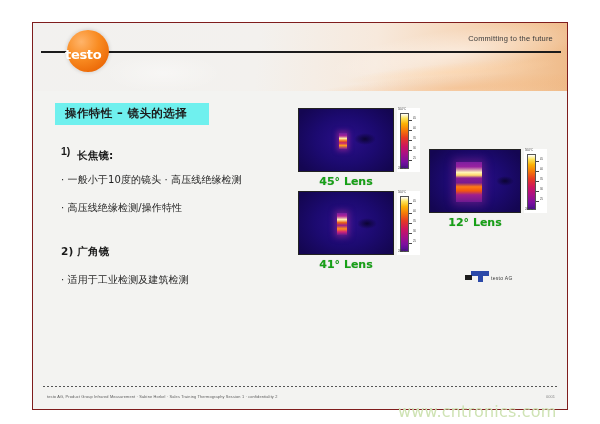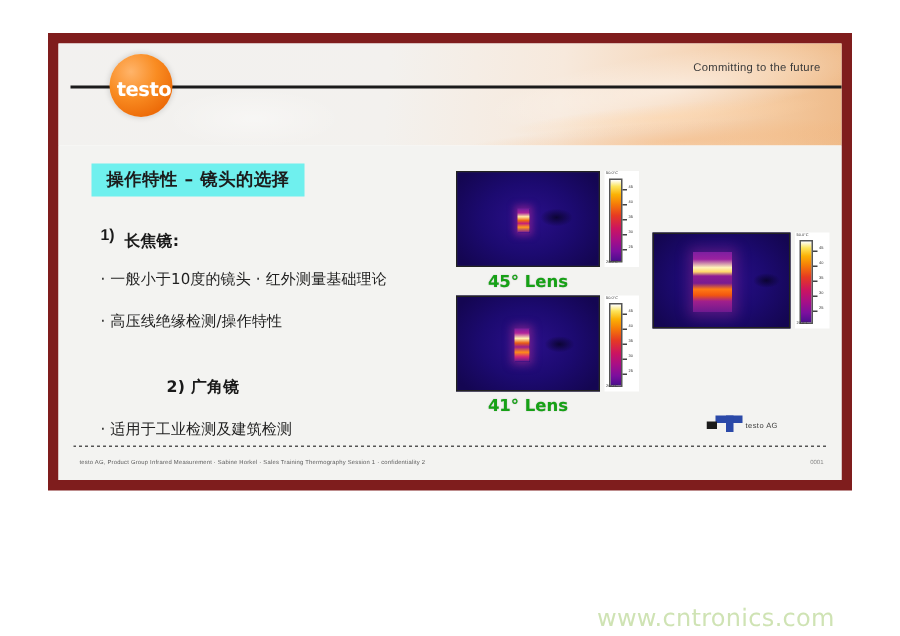--- a/index.html
+++ b/index.html
@@ -4,23 +4,23 @@
 <style>
   html,body{margin:0;padding:0;}
   body{
     width:600px;height:424px;
     background:#ffffff;
     font-family:"Liberation Sans","DejaVu Sans",sans-serif;
     overflow:hidden;
   }
   .slide{
     position:absolute;left:32px;top:22px;
-    width:536px;height:305px;
+    width:536px;height:388px;
     background:#ffffff;
-    border:7px solid #7f1d1d;
+    border:1px solid #7f1d1d;
     box-sizing:border-box;
   }
 
   
   .header{
     position:absolute;left:0;top:0;width:100%;height:68px;
     background:linear-gradient(95deg,#f2f1ef 0%,#f3f1ee 42%,#f7e9dc 64%,#f6d7ba 80%,#f3c79c 92%,#efbb8a 100%);
     overflow:hidden;
   }
   .wisp{position:absolute;border-radius:50%;opacity:.55;}
@@ -46,21 +46,21 @@
     white-space:nowrap;
   }
   .logo{
     position:absolute;left:34px;top:7px;width:42px;height:42px;
     border-radius:50%;
     background:radial-gradient(circle at 34% 28%,#ffb46a 0%,#f98c22 42%,#ec6a08 78%,#d95c05 100%);
     box-shadow:0 0 4px rgba(0,0,0,.18);
   }
   .logo-text{
     position:absolute;left:32px;top:24px;width:50px;
-    text-align:center;
+    text-align:left;
     font-size:13px;font-weight:bold;color:#ffffff;
     letter-spacing:-.3px;
     font-family:"DejaVu Sans",sans-serif;
   }
   .slide-title{
     position:absolute;left:66px;top:40px;
     font-size:14px;color:#1c1c1c;font-weight:bold;
     font-family:"DejaVu Sans","Liberation Sans",sans-serif;
     letter-spacing:.5px;
   }
@@ -68,31 +68,30 @@
   
   .body{
     position:absolute;left:0;top:68px;width:100%;bottom:0;
     background:#f3f3f1;
   }
   .subhead{
     position:absolute;left:22px;top:12px;
     background:#6ff0ee;
     color:#1c1c1c;
     font-size:11.5px;font-weight:bold;
-    padding:3px 10px 4px 10px;
+    padding:3px 22px 4px 10px;
     font-family:"DejaVu Sans","Liberation Sans",sans-serif;
     letter-spacing:.4px;
   }
 
   .txtcol{position:absolute;left:28px;top:54px;width:250px;}
   .sec-title{
     font-size:10.5px;font-weight:bold;color:#1a1a1a;
     font-family:"DejaVu Sans","Liberation Sans",sans-serif;
     letter-spacing:.2px;
-    margin-left:44px;
   }
   .sec1-title{margin-left:16px;}
   .sec1-num{position:absolute;left:0;top:0;font-size:10.5px;font-weight:bold;color:#1a1a1a;}
   .bullet{
     font-size:10px;color:#1f1f1f;margin-top:14px;
     font-family:"DejaVu Sans","Liberation Sans",sans-serif;
     letter-spacing:.1px;white-space:nowrap;
   }
   .gap{height:30px;}
 
@@ -180,21 +179,21 @@
 
     <div class="subhead">操作特性 – 镜头的选择</div>
 
     <div class="txtcol">
 
       <div style="position:relative;height:14px;">
         <span class="sec1-num">1)</span>
         <span class="sec-title sec1-title">长焦镜:</span>
       </div>
 
-      <div class="bullet">· 一般小于10度的镜头 · 红外测量基础理论</div>
+      <div class="bullet">· 一般小于10度的镜头 · 高压线绝缘检测</div>
       <div class="bullet">· 高压线绝缘检测/操作特性</div>
 
       <div class="gap"></div>
 
       <div class="sec-title">2) 广角镜</div>
       <div class="bullet">· 适用于工业检测及建筑检测</div>
     </div>
 
     <div class="panel" style="left:265px;top:17px;width:122px;">
       <div class="thermal" style="width:96px;height:64px;">
@@ -269,20 +268,21 @@
         <div class="tick" style="top:22px;"></div>
           <div class="ticklbl" style="top:20px;">40</div>
         <div class="tick" style="top:32px;"></div>
           <div class="ticklbl" style="top:30px;">35</div>
         <div class="tick" style="top:42px;"></div>
           <div class="ticklbl" style="top:40px;">30</div>
         <div class="tick" style="top:52px;"></div>
           <div class="ticklbl" style="top:50px;">25</div>
         <div class="scale-bot" style="top:59px;">20.0°C</div>
       </div>
+      <div class="lenslabel" style="width:92px;">12° Lens</div>
     </div>
 
     <div class="bluelogo" style="left:432px;top:178px;width:70px;height:14px;">
       <div class="bl-bar" style="left:6px;top:2px;width:18px;height:5px;"></div>
       <div class="bl-bar" style="left:13px;top:2px;width:5px;height:11px;"></div>
       <div class="bl-bar" style="left:0px;top:6px;width:7px;height:5px;background:#1c1c1c;"></div>
       <div class="bl-txt" style="left:26px;top:6px;">testo  AG</div>
     </div>
 
     <div class="dotrule"></div>

